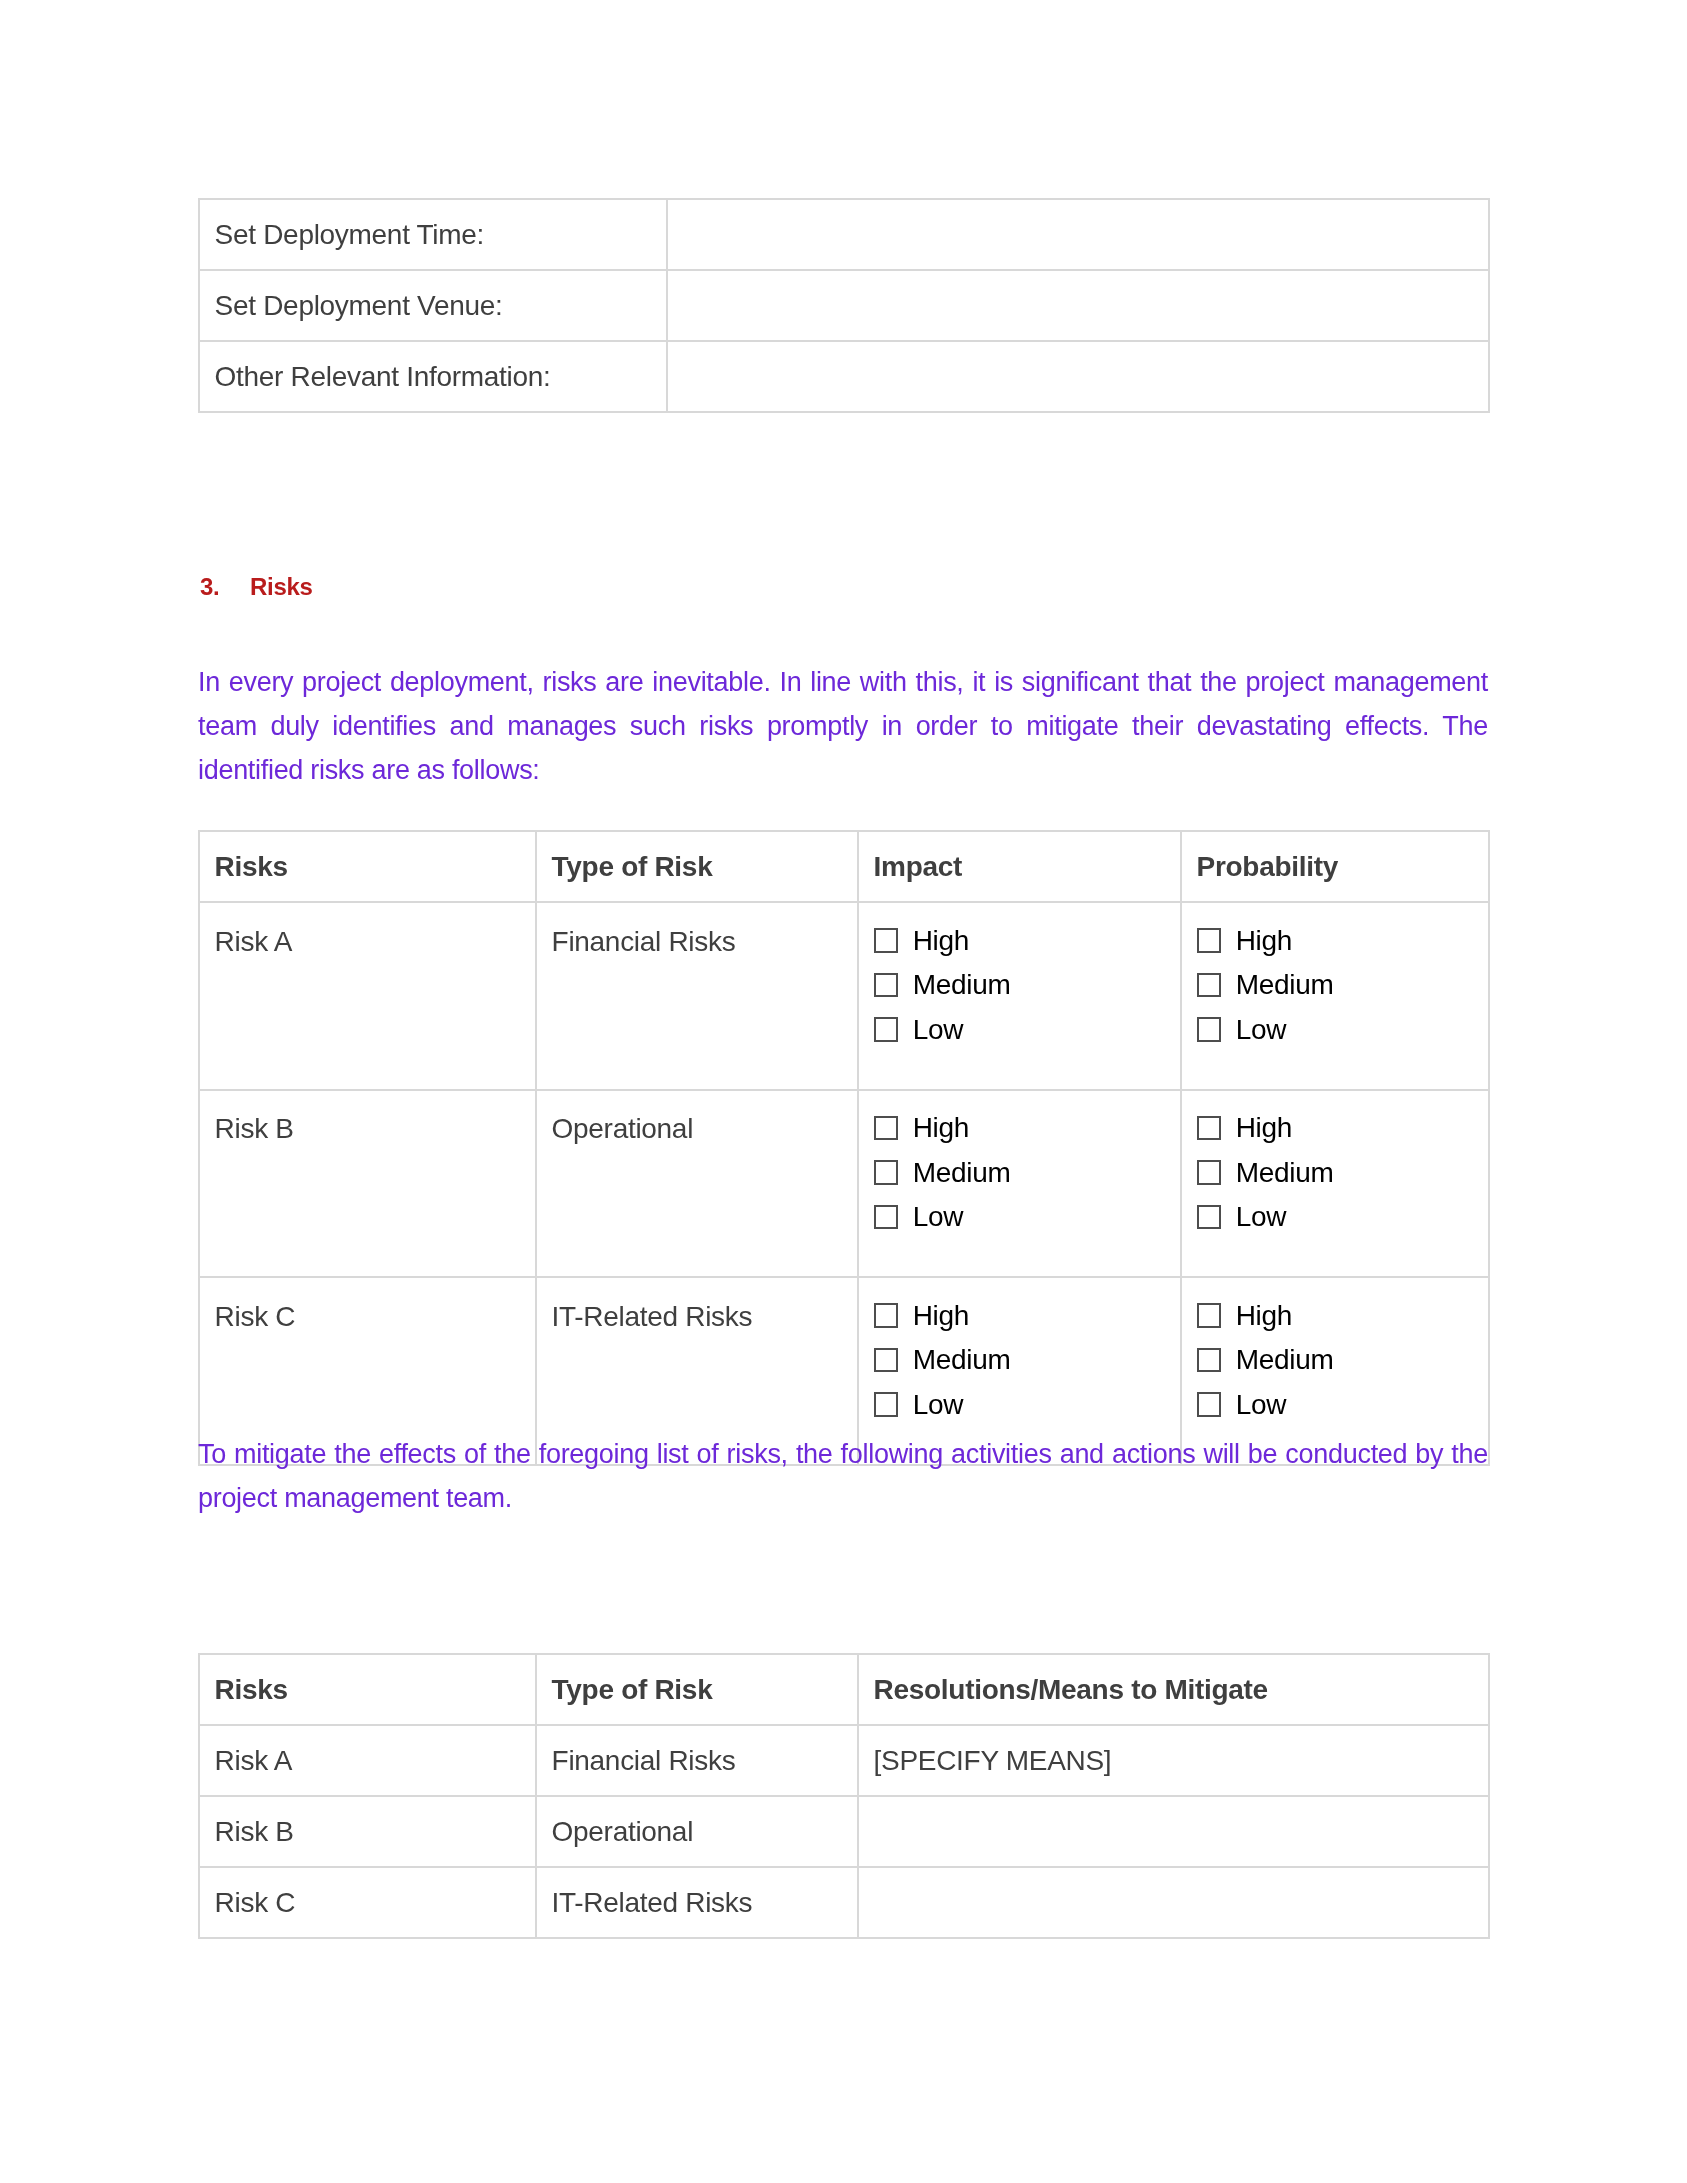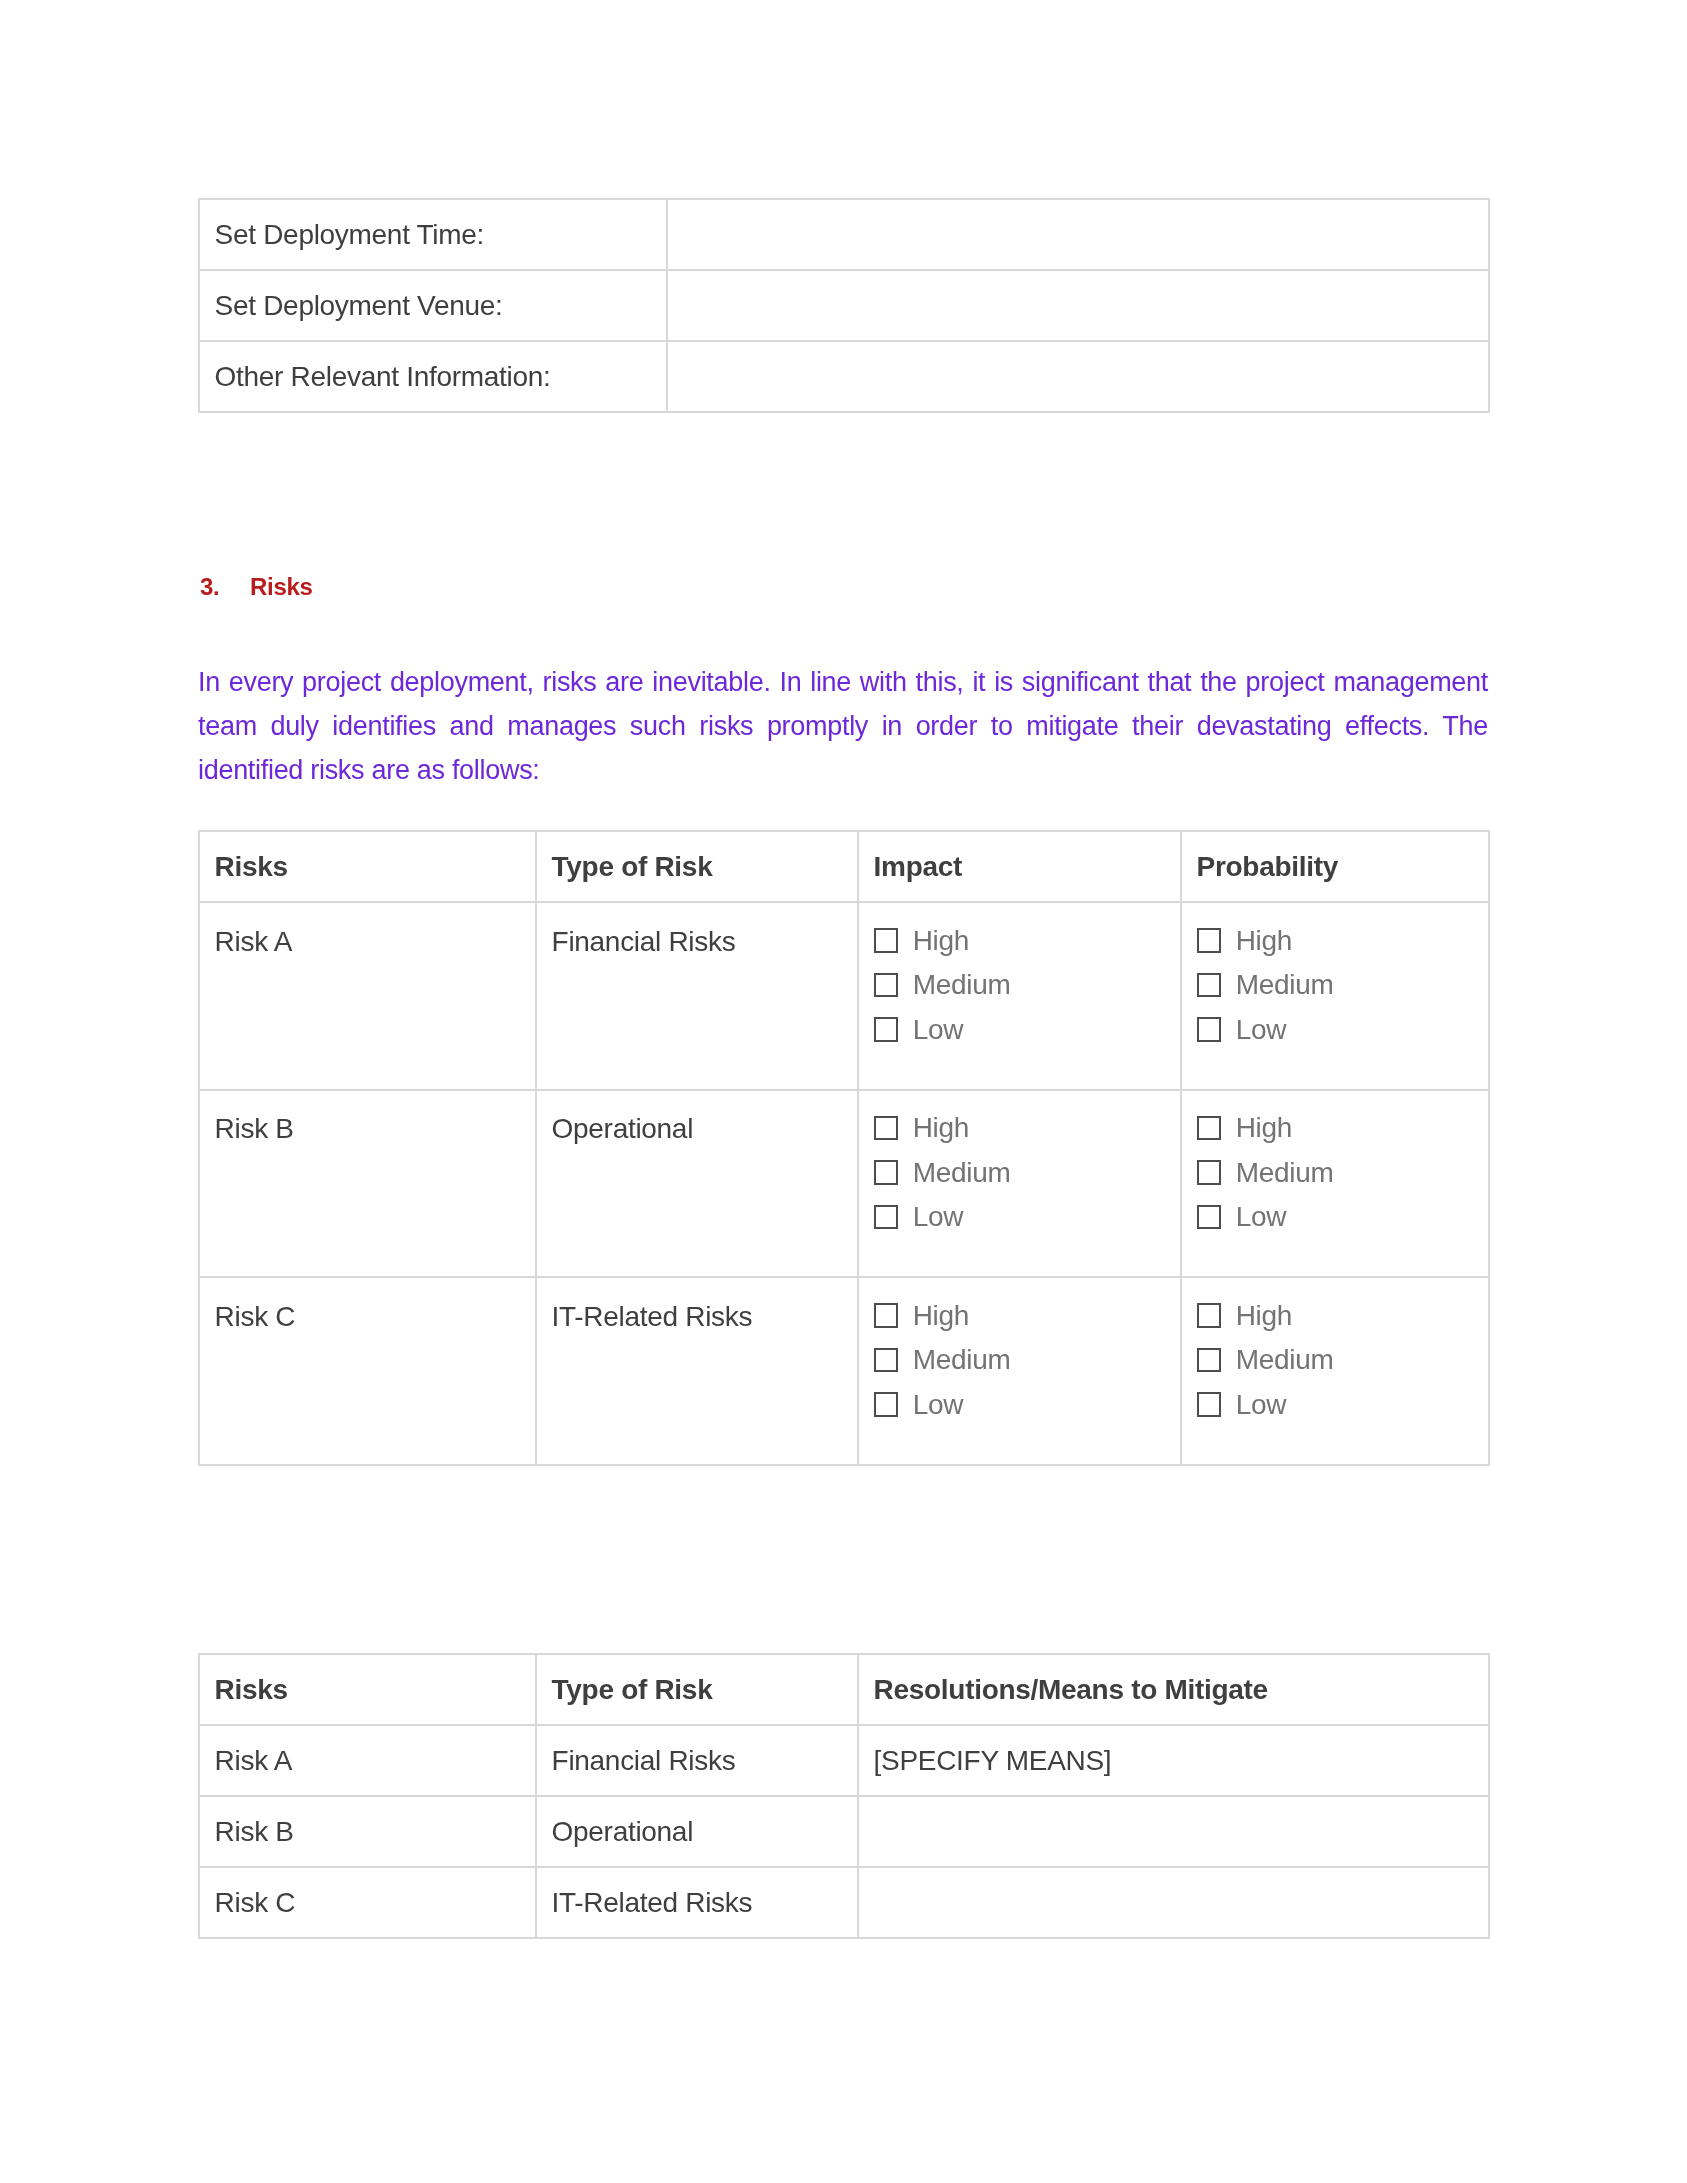--- a/index.html
+++ b/index.html
@@ -75,21 +75,21 @@
     margin-bottom: 14.6px;
   }
   .cb {
     flex: 0 0 auto;
     width: 20.5px;
     height: 20.5px;
     border: 2px solid #4d4d4d;
     background: #ffffff;
     margin-right: 14.6px;
   }
-  .opt-label { font-size: 28px; letter-spacing: -0.3px; color: #737373; }
+  .opt-label { font-size: 28px; letter-spacing: -0.3px; color: #000000; }
 </style>
 </head>
 <body>
 
 <div class="page">
 
   <table class="doc-table deploy-table abs" style="left:198px; top:198px;">
     <colgroup>
         <col style="width:468px">
         <col style="width:822px">
@@ -225,20 +225,21 @@
             </div>
           <div class="opt-line">
               <span class="cb"></span>
               <span class="opt-label">Low</span>
             </div>
         </td>
       </tr>
     </tbody>
   </table>
 
+  <div class="para abs" style="left:198px; top:1432px;">To mitigate the effects of the foregoing list of risks, the following activities and actions will be conducted by the project management team.</div>
 
   <table class="doc-table mit-table abs" style="left:198px; top:1653px;">
     <colgroup>
         <col style="width:337px">
         <col style="width:322px">
         <col style="width:631px">
       </colgroup>
     <tbody>
       <tr>
         <th>Risks</th>

